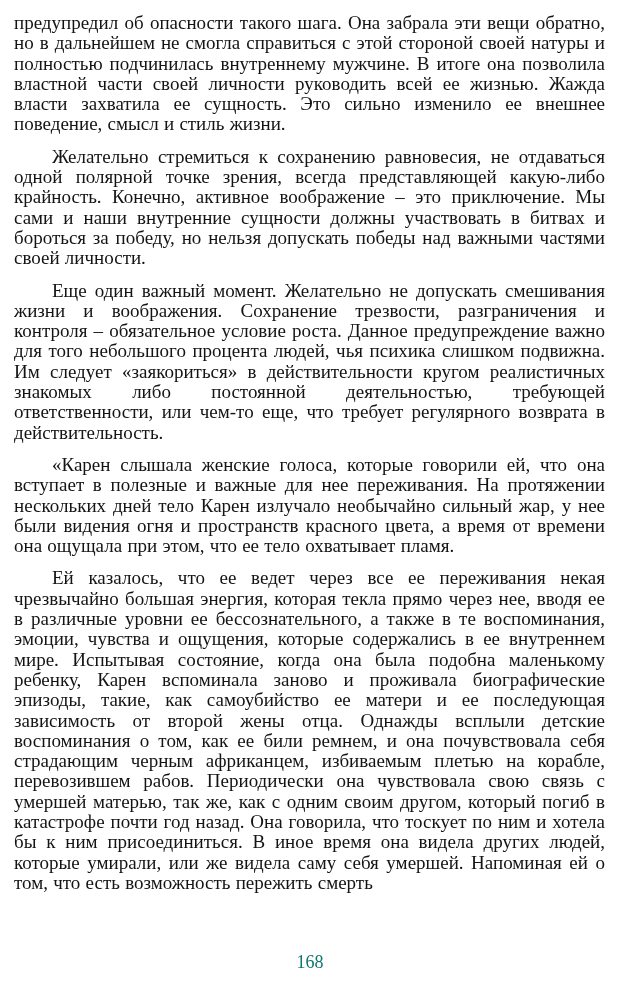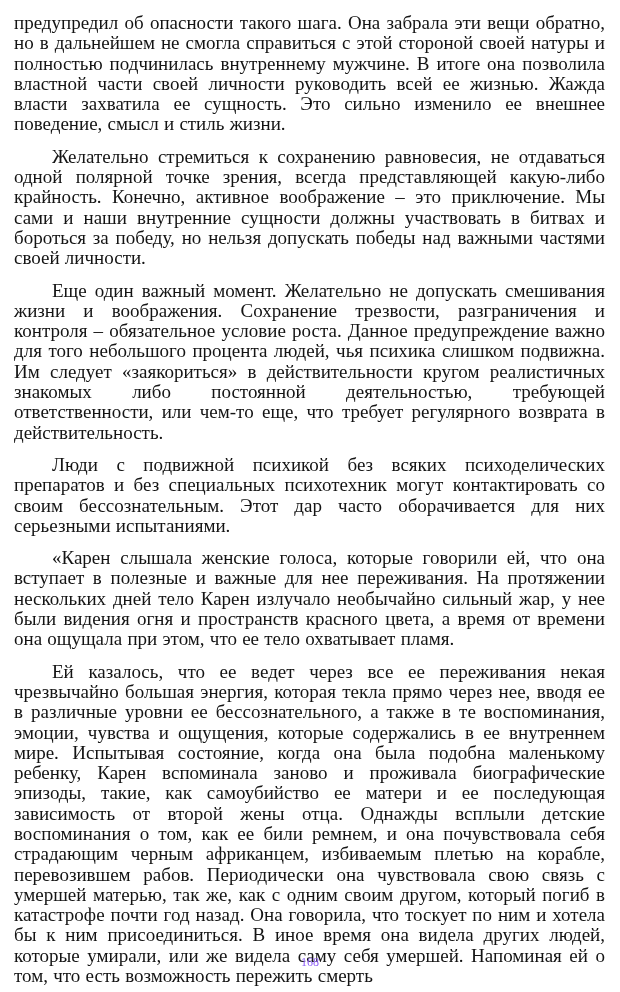--- a/index.html
+++ b/index.html
@@ -33,30 +33,29 @@
   }
   .page p.indent {
     text-indent: 38px;
   }
   .page-footer {
     position: absolute;
     top: 951px;
     left: 0;
     right: 0;
     text-align: center;
-    font-size: 12px;
+    font-size: 18px;
     line-height: 22px;
-    color: #8b5cf6;
+    color: #0f766e;
   }
 </style>
 </head>
 <body>
 
 <div class="page">
   <p>предупредил об опасности такого шага. Она забрала эти вещи обратно, но в дальнейшем не смогла справиться с этой стороной своей натуры и полностью подчинилась внутреннему мужчине. В итоге она позволила властной части своей личности руководить всей ее жизнью. Жажда власти захватила ее сущность. Это сильно изменило ее внешнее поведение, смысл и стиль жизни.</p>
   <p class="indent">Желательно стремиться к сохранению равновесия, не отдаваться одной полярной точке зрения, всегда представляющей какую-либо крайность. Конечно, активное воображение – это приключение. Мы сами и наши внутренние сущности должны участвовать в битвах и бороться за победу, но нельзя допускать победы над важными частями своей личности.</p>
   <p class="indent">Еще один важный момент. Желательно не допускать смешивания жизни и воображения. Сохранение трезвости, разграничения и контроля – обязательное условие роста. Данное предупреждение важно для того небольшого процента людей, чья психика слишком подвижна. Им следует «заякориться» в действительности кругом реалистичных знакомых либо постоянной деятельностью, требующей ответственности, или чем-то еще, что требует регулярного возврата в действительность.</p>
-  <p class="indent">Люди с подвижной психикой без всяких психоделических препаратов и без специальных психотехник могут контактировать со своим бессознательным. Этот дар часто оборачивается для них серьезными испытаниями.</p>
   <p class="indent">«Карен слышала женские голоса, которые говорили ей, что она вступает в полезные и важные для нее переживания. На протяжении нескольких дней тело Карен излучало необычайно сильный жар, у нее были видения огня и пространств красного цвета, а время от времени она ощущала при этом, что ее тело охватывает пламя.</p>
   <p class="indent">Ей казалось, что ее ведет через все ее переживания некая чрезвычайно большая энергия, которая текла прямо через нее, вводя ее в различные уровни ее бессознательного, а также в те воспоминания, эмоции, чувства и ощущения, которые содержались в ее внутреннем мире. Испытывая состояние, когда она была подобна маленькому ребенку, Карен вспоминала заново и проживала биографические эпизоды, такие, как самоубийство ее матери и ее последующая зависимость от второй жены отца. Однажды всплыли детские воспоминания о том, как ее били ремнем, и она почувствовала себя страдающим черным африканцем, избиваемым плетью на корабле, перевозившем рабов. Периодически она чувствовала свою связь с умершей матерью, так же, как с одним своим другом, который погиб в катастрофе почти год назад. Она говорила, что тоскует по ним и хотела бы к ним присоединиться. В иное время она видела других людей, которые умирали, или же видела саму себя умершей. Напоминая ей о том, что есть возможность пережить смерть</p>
 </div>
 
 <div class="page-footer">168</div>
 
 </body></html>

